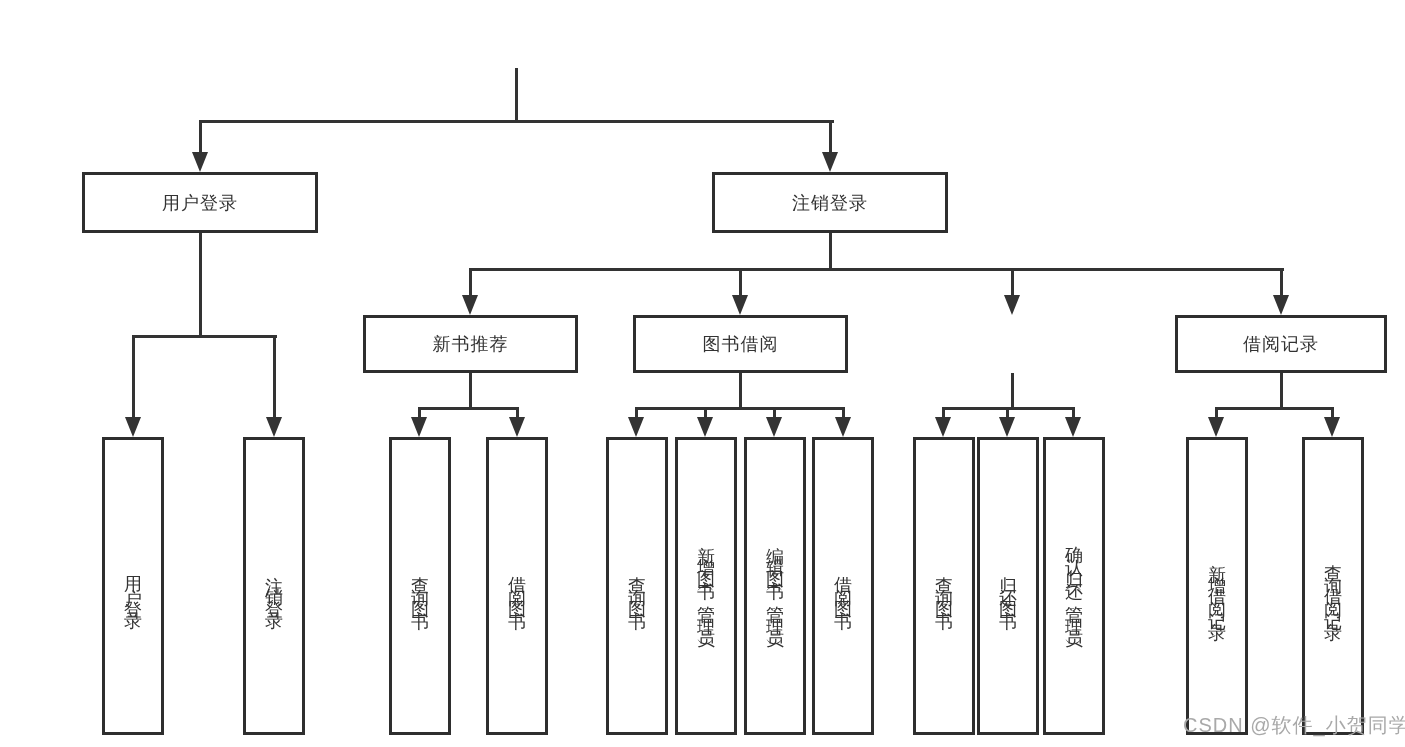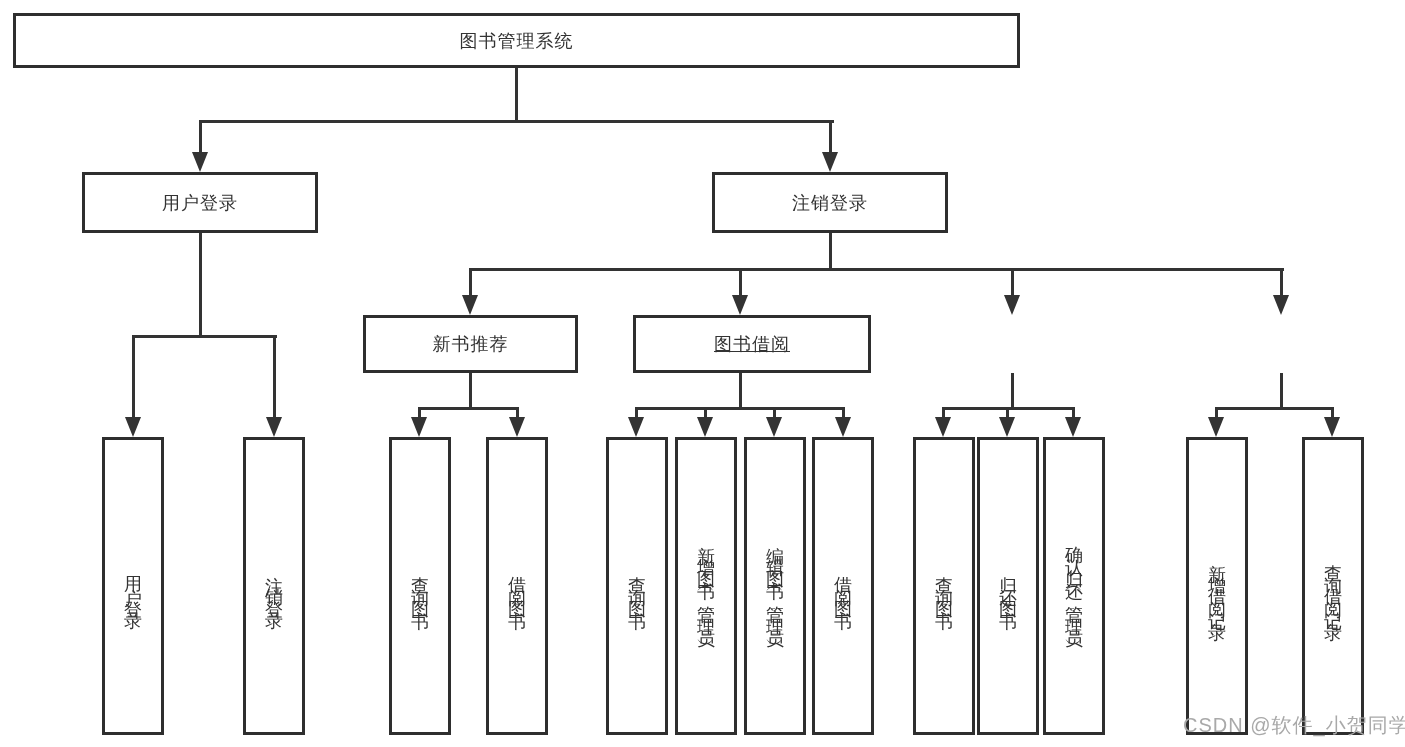--- a/index.html
+++ b/index.html
@@ -27,21 +27,21 @@
     font-size:18px;
     line-height:1;
   }
   
   .n-root{left:13px;top:13px;width:1007px;height:55px;font-size:18px;}
   
   .n-login{left:82px;top:172px;width:236px;height:61px;}
   .n-mgmt{left:712px;top:172px;width:236px;height:61px;}
   
   .n-new{left:363px;top:315px;width:215px;height:58px;}
-  .n-borrow{left:633px;top:315px;width:238px;height:58px;text-decoration:underline;}
+  .n-borrow{left:633px;top:315px;width:215px;height:58px;}
   .n-current{left:905px;top:315px;width:215px;height:58px;}
   .n-records{left:1175px;top:315px;width:212px;height:58px;}
   
   .leaf{top:437px;width:62px;height:298px;}
   .g1b1{left:102px;} .g1b2{left:243px;}
   .g2b1{left:389px;} .g2b2{left:486px;}
   .g3b1{left:606px;} .g3b2{left:675px;} .g3b3{left:744px;} .g3b4{left:812px;}
   .g4b1{left:913px;} .g4b2{left:977px;} .g4b3{left:1043px;}
   .g5b1{left:1186px;} .g5b2{left:1302px;}
   
@@ -99,21 +99,20 @@
     position:absolute;left:1183px;top:712px;
     color:#a9a9a9;font-size:20px;letter-spacing:1px;
     white-space:nowrap;
   }
 </style>
 </head>
 <body>
 
 <div class="canvas">
 
-  <div class="node n-root">图书管理系统</div>
 
   <div class="vline v-root"></div>
   <div class="hline h-lvl1"></div>
   <div class="vline s-l1a"></div>
   <div class="head a-l1a"></div>
   <div class="vline s-l1b"></div>
   <div class="head a-l1b"></div>
 
   <div class="node n-login">用户登录</div>
   <div class="node n-mgmt">注销登录</div>
@@ -131,20 +130,21 @@
   <div class="head a-l2a"></div>
   <div class="vline s-l2b"></div>
   <div class="head a-l2b"></div>
   <div class="vline s-l2c"></div>
   <div class="head a-l2c"></div>
   <div class="vline s-l2d"></div>
   <div class="head a-l2d"></div>
 
   <div class="node n-new">新书推荐</div>
   <div class="node n-borrow">图书借阅</div>
+  <div class="node n-records">借阅记录</div>
 
   <div class="vline v-new"></div>
   <div class="vline v-borrow"></div>
   <div class="vline v-current"></div>
   <div class="vline v-records"></div>
 
   <div class="hline h-g2"></div>
   <div class="vline s-g2a"></div>
   <div class="head a-g2a"></div>
   <div class="vline s-g2b"></div>

